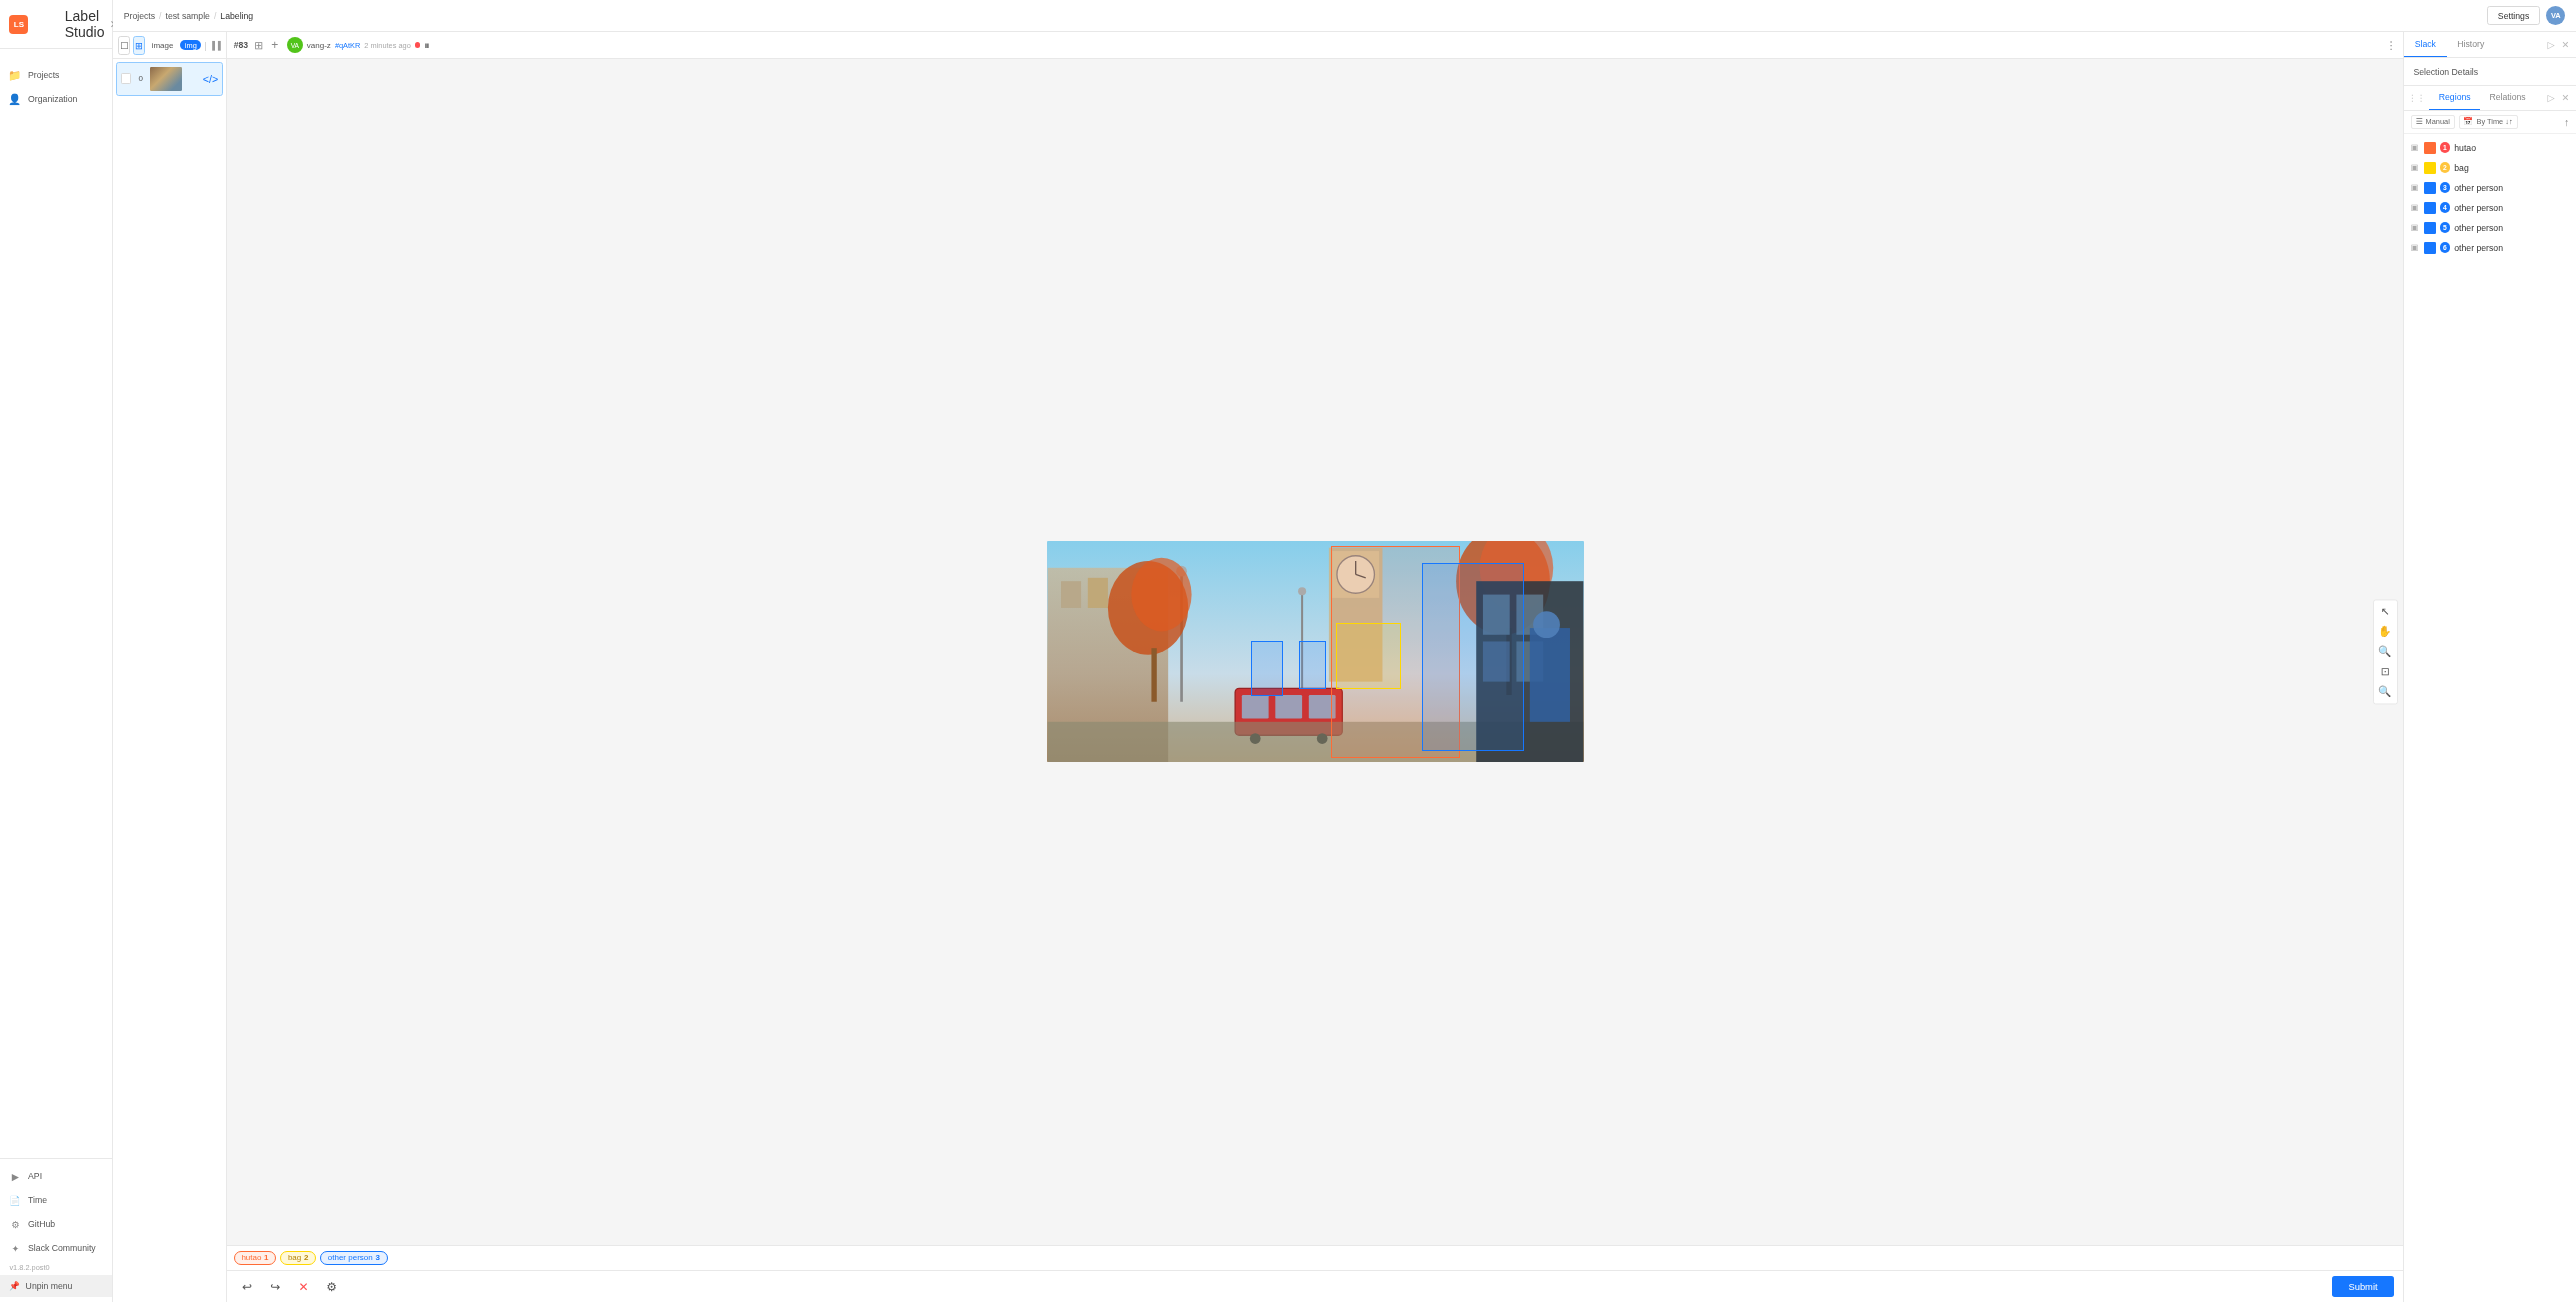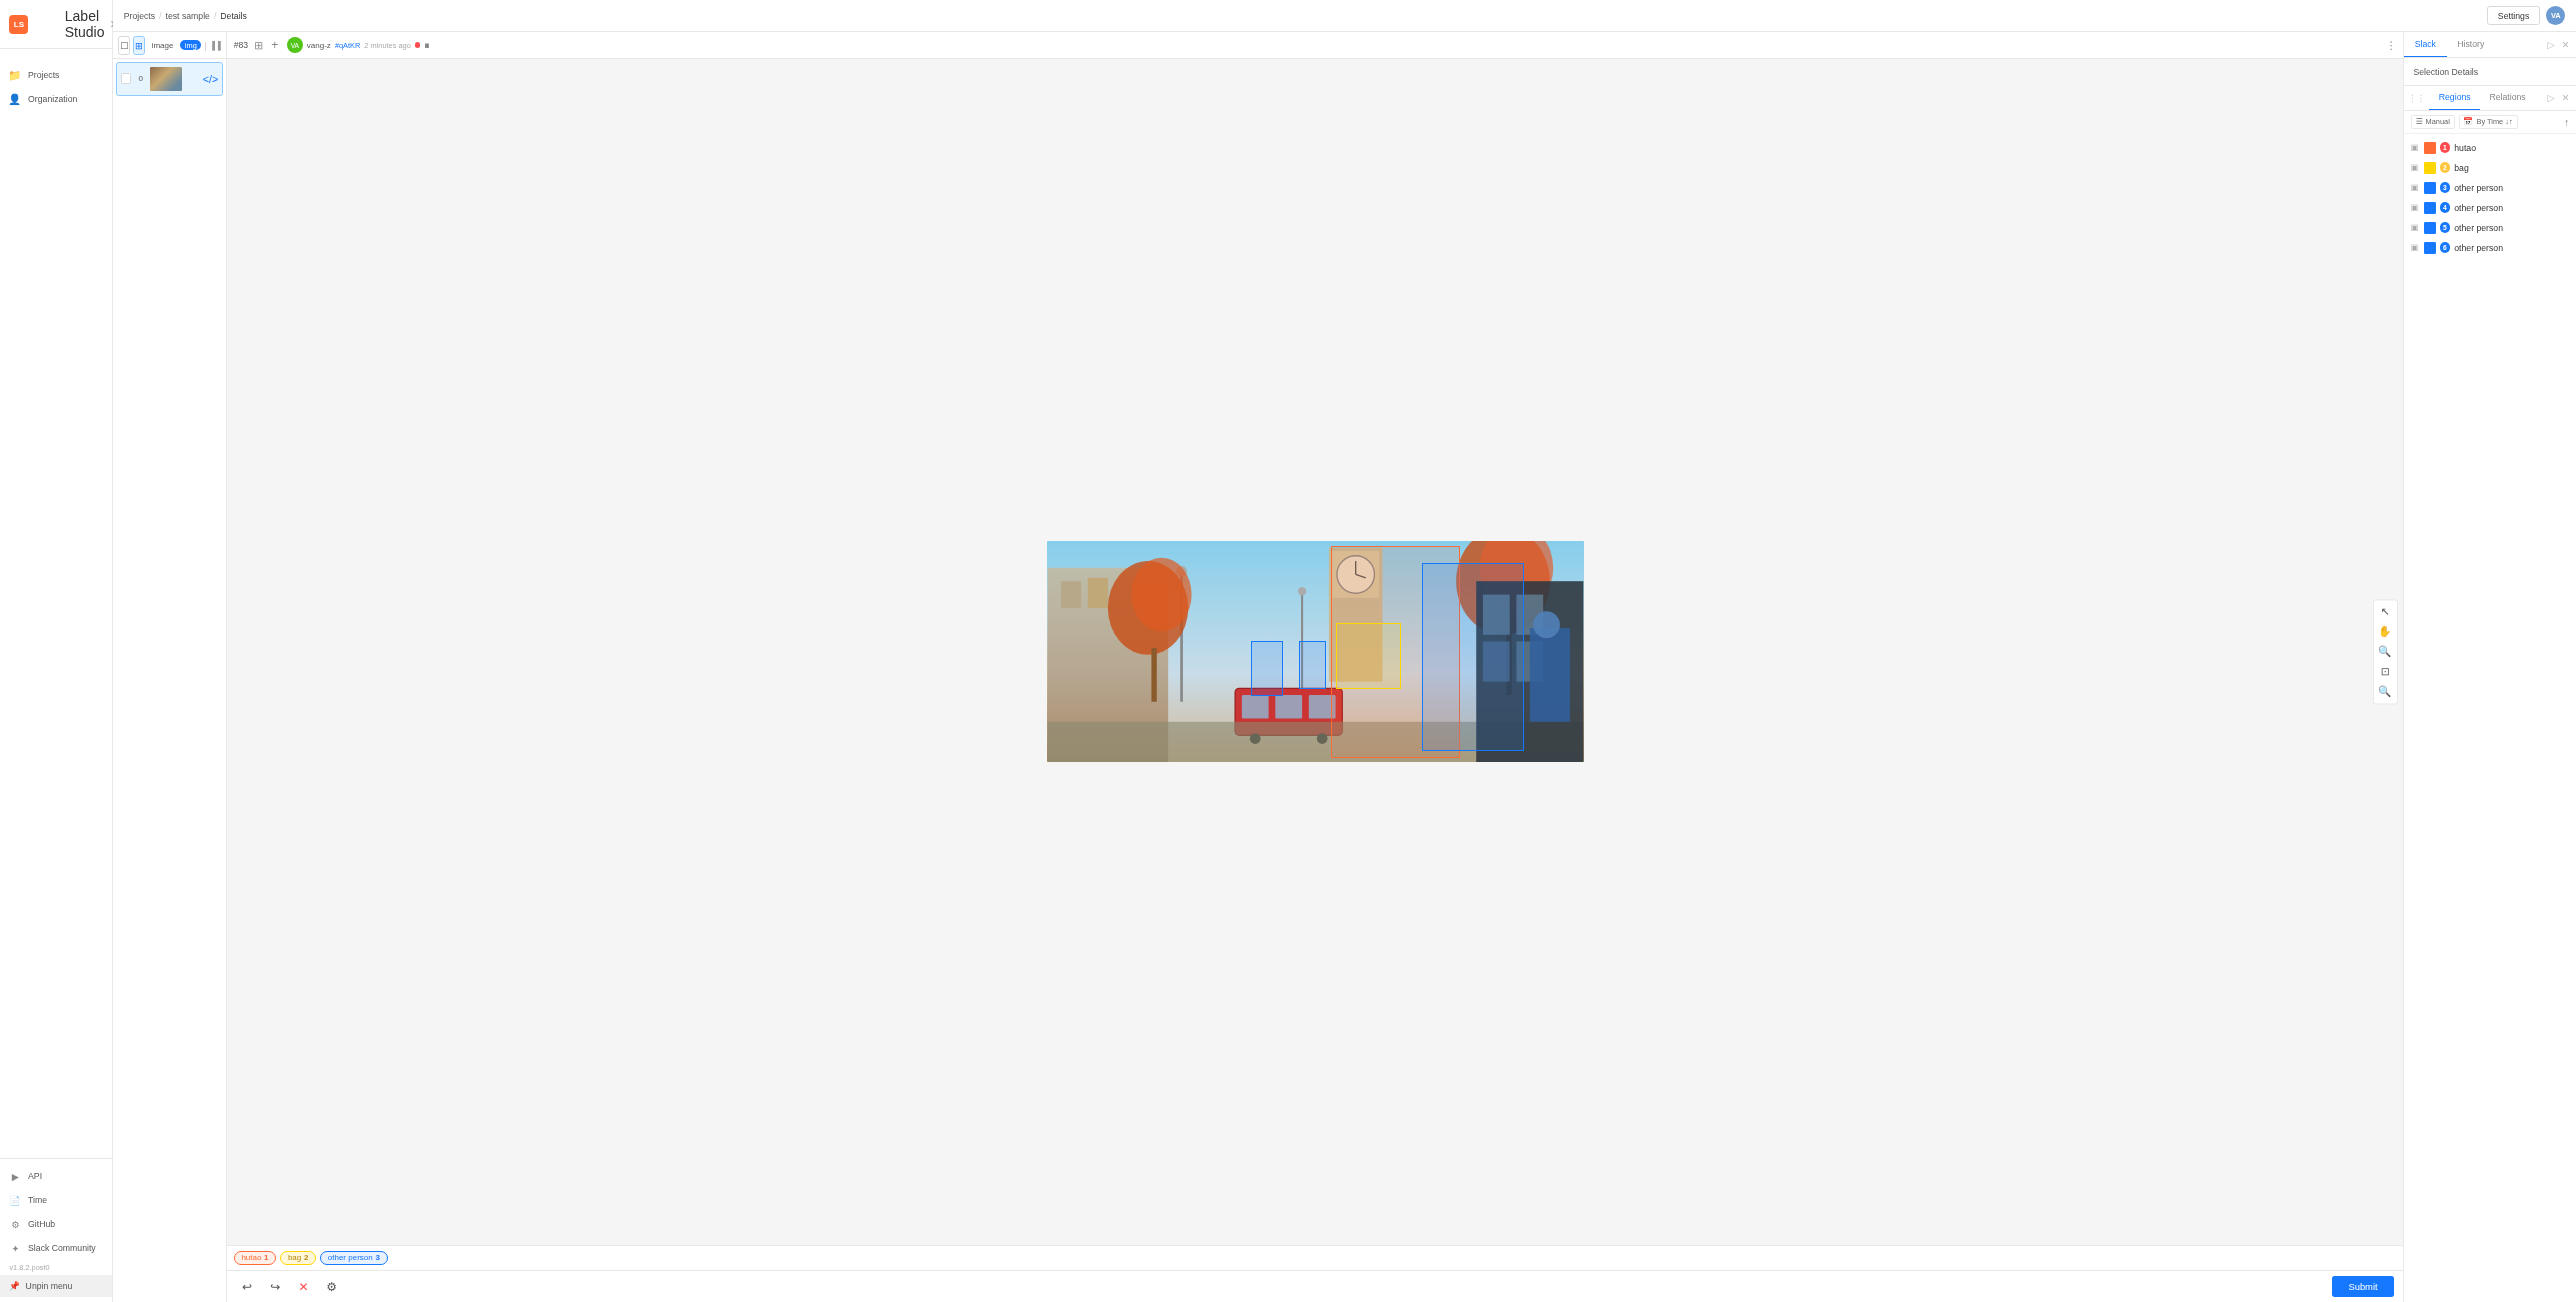--- a/index.html
+++ b/index.html
@@ -114,21 +114,21 @@
     .fi-code { color: #1677ff; font-size: 10.7px; cursor: pointer; margin-left: auto; }
 
     
     #canvas-area {
       flex: 1; display: flex; flex-direction: column; background: #f5f5f5; overflow: hidden;
     }
     #annotation-toolbar {
       height: 27px; background: #fff; border-bottom: 0.7px solid #e8e8e8;
       display: flex; align-items: center; padding: 0 6.7px; gap: 4px;
     }
-    .at-id { font-size: 8.7px; color: #555; font-weight: 400; }
+    .at-id { font-size: 8.7px; color: #555; font-weight: 700; }
     .at-grid-btn { color: #888; font-size: 10.7px; cursor: pointer; padding: 2px; }
     .at-add { color: #888; font-size: 12px; cursor: pointer; padding: 2px; }
     .at-user { display: flex; align-items: center; gap: 4px; margin-left: 2.7px; }
     .at-avatar { width: 16px; height: 16px; border-radius: 50%; background: #52c41a; display: flex; align-items: center; justify-content: center; color: white; font-size: 6.7px; }
     .at-username { font-size: 8px; color: #555; }
     .at-time { font-size: 7.4px; color: #aaa; }
     .at-hash { color: #1677ff; font-size: 7.4px; }
     .at-status-dot { width: 5.4px; height: 5.4px; border-radius: 50%; background: #ff4d4f; }
     .at-pause { color: #555; font-size: 10.7px; cursor: pointer; }
     .at-more { color: #888; font-size: 10.7px; cursor: pointer; margin-left: auto; }
@@ -304,21 +304,21 @@
 </div>
 
 <div id="main-content">
 
   <div id="topbar">
     <div id="breadcrumb">
       <span>Projects</span>
       <span class="sep">/</span>
       <span>test sample</span>
       <span class="sep">/</span>
-      <span class="current">Details</span>
+      <span class="current">Labeling</span>
     </div>
     <div id="topbar-right">
       <button class="settings-btn">Settings</button>
       <div class="avatar">VA</div>
     </div>
   </div>
 
   <div id="labeling-wrapper">
 
     <div id="file-panel">

